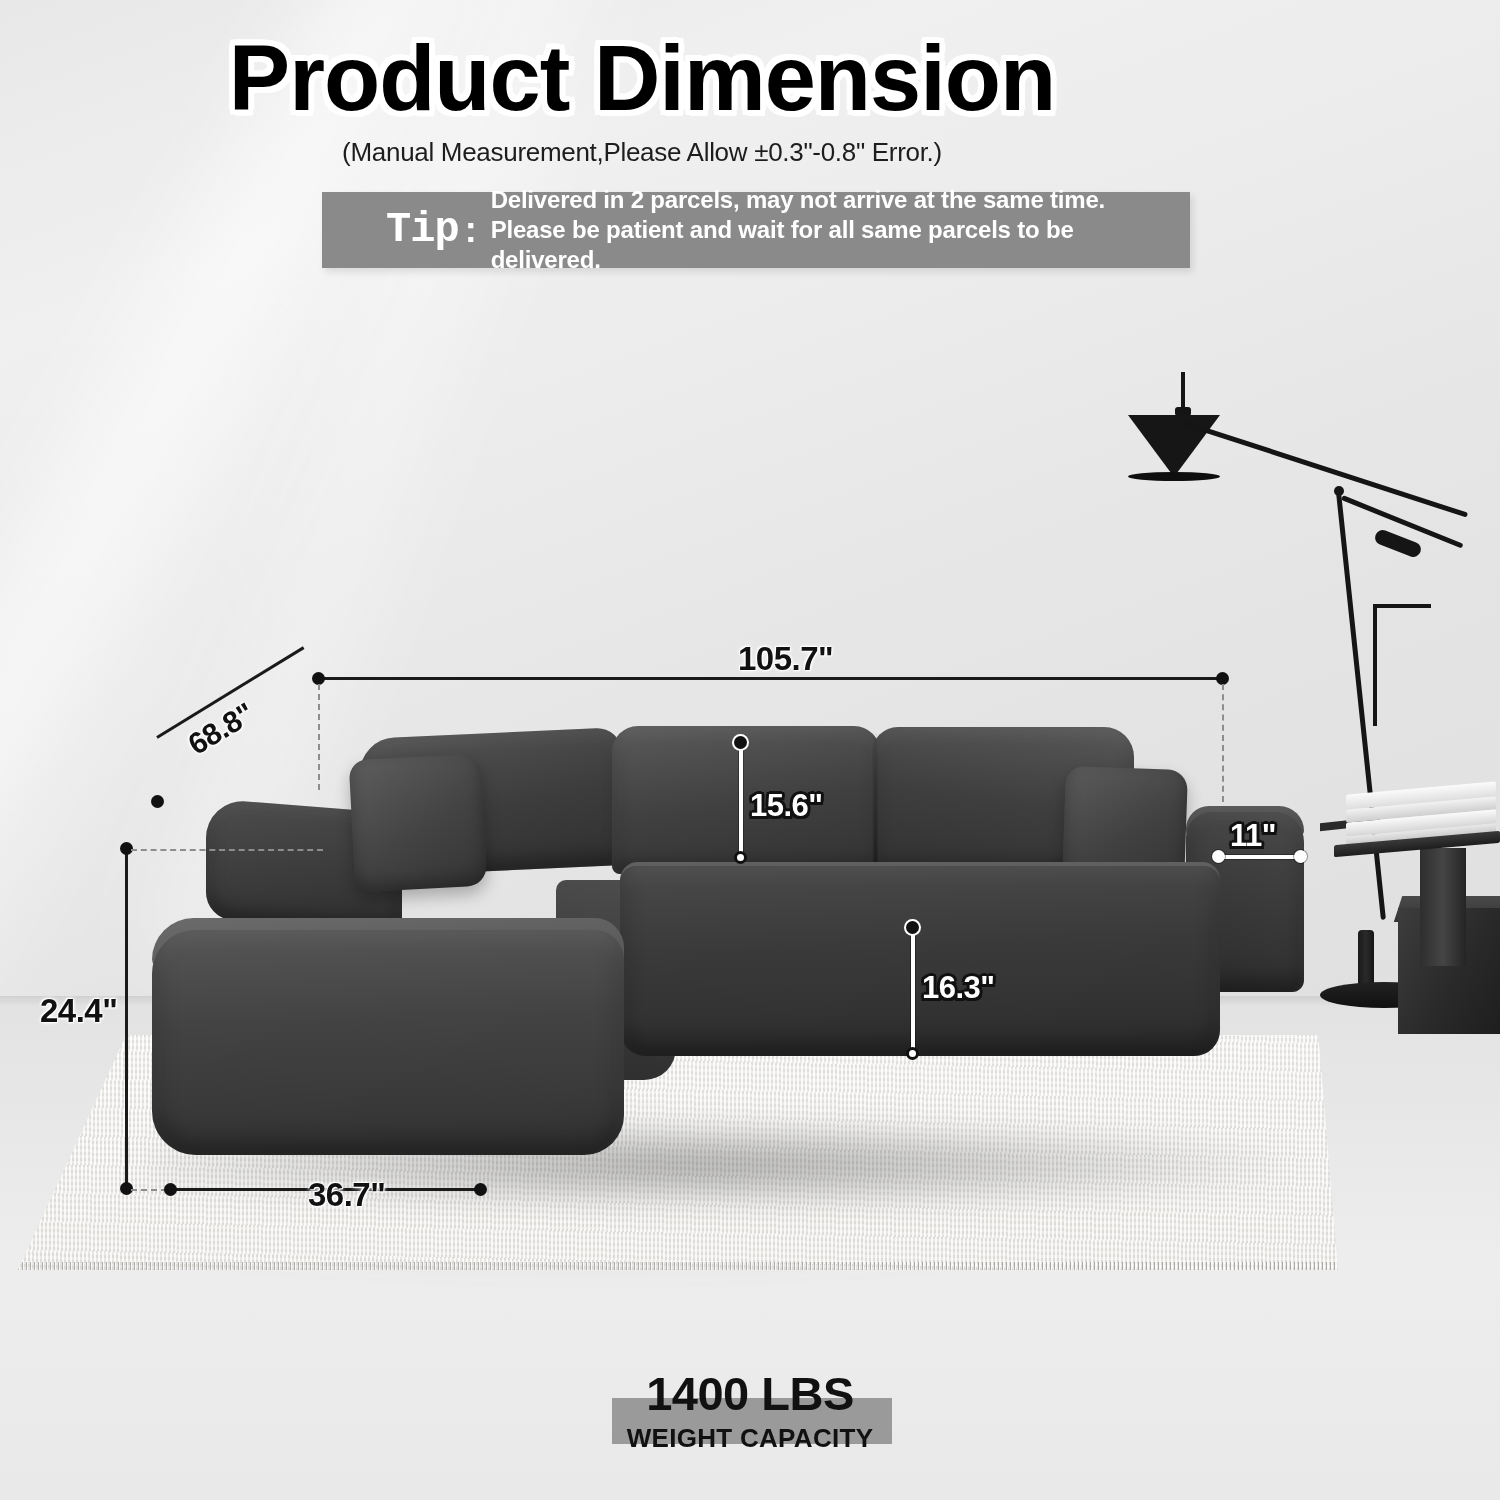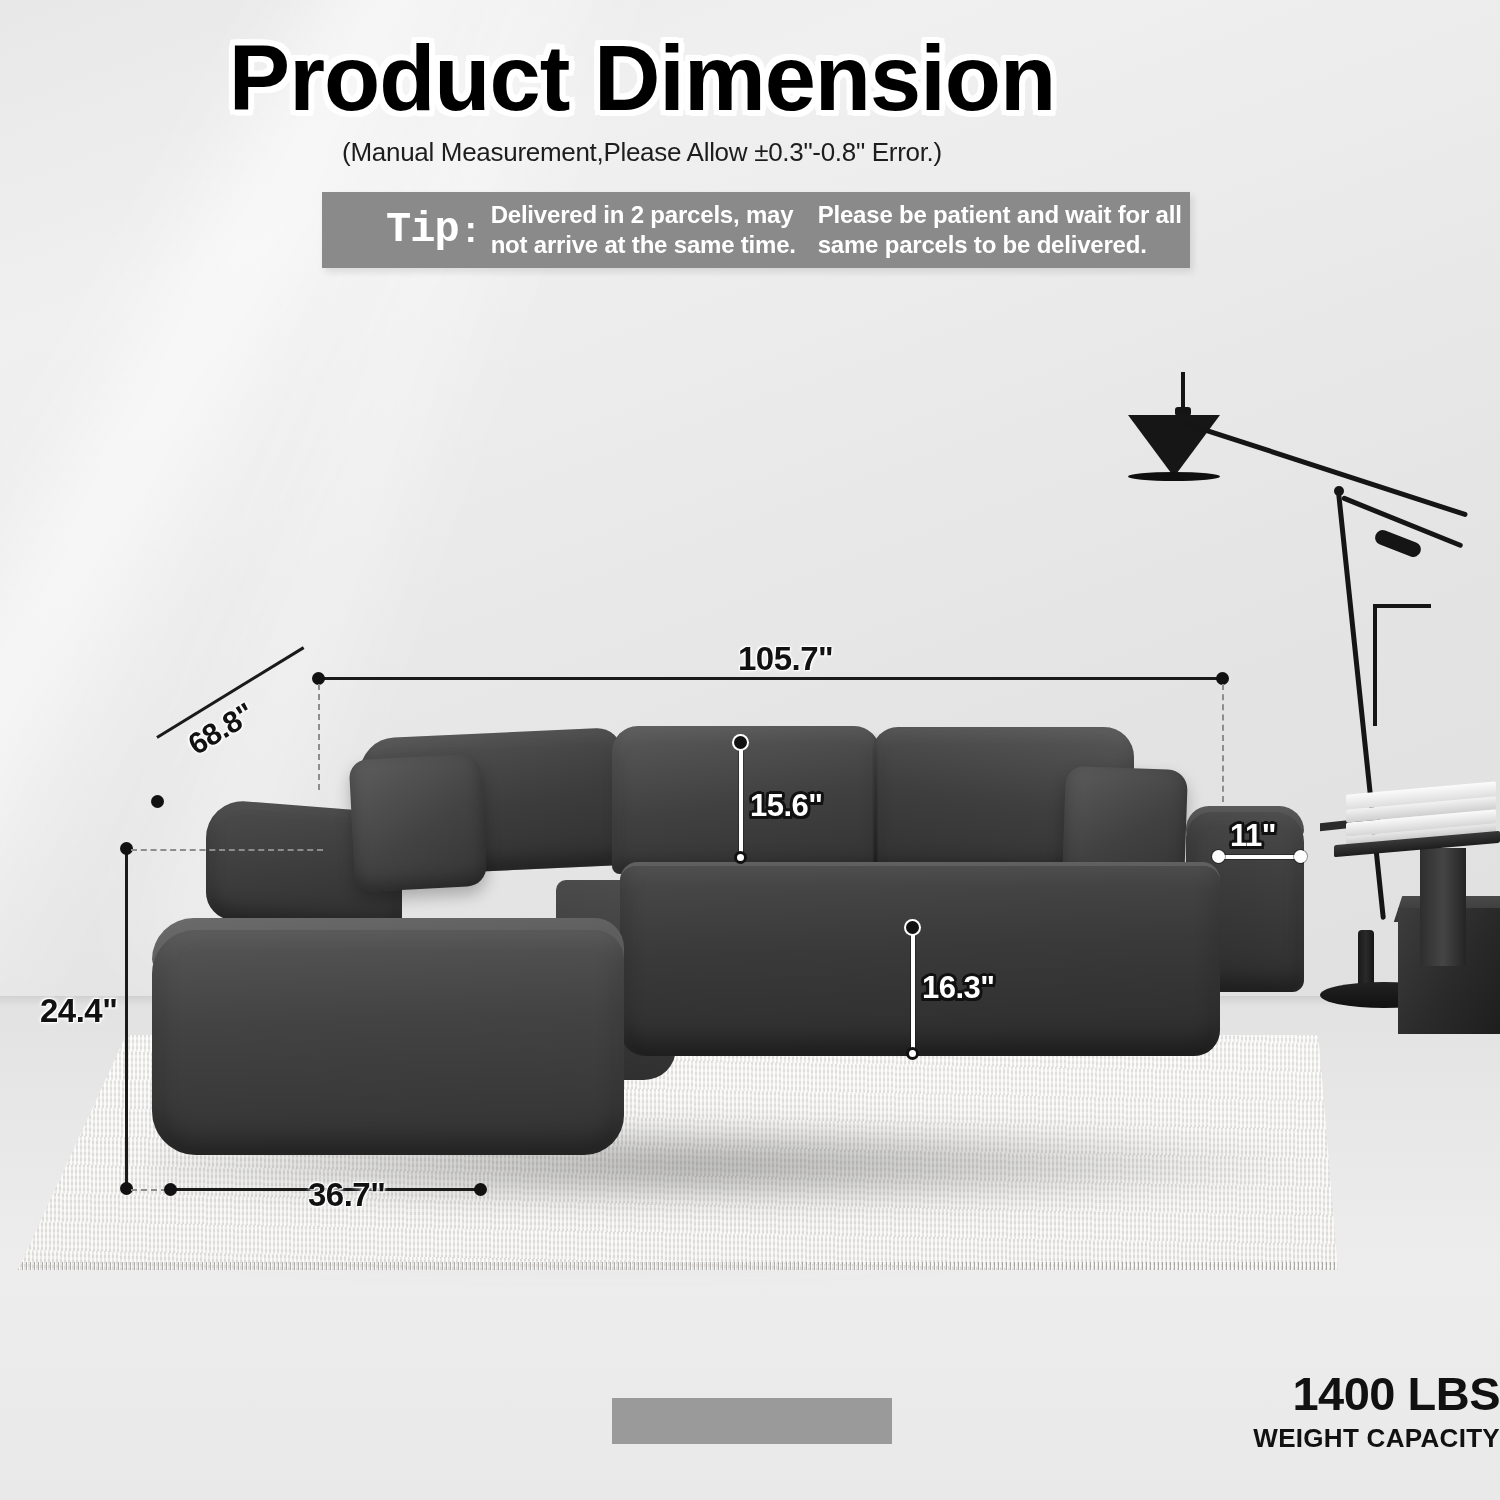--- a/index.html
+++ b/index.html
@@ -328,25 +328,25 @@
     position:absolute; left:322px; top:192px; width:868px; height:76px;
     background:#8a8a8a;
     box-shadow:3px 4px 7px rgba(0,0,0,.10);
     display:flex; align-items:center;
   }
   .tip-word {
     color:#fff; font-size:42px; font-weight:bold;
     margin-left:64px; letter-spacing:-1px;font-family:Liberation Mono, monospace;
   }
   .tip-colon { color:#fff; font-size:36px; font-weight:bold; margin:0 14px 0 6px; }
-  .tip-lines { display:flex; flex-direction:row; justify-content:flex-start; }
+  .tip-lines { display:flex; flex-direction:column; justify-content:flex-start; }
   .tip-line { color:#fff; font-size:24px; font-weight:bold; line-height:1.26; letter-spacing:-.2px; }
 
   
-  .wc-wrap { position:absolute; left:0; top:1366px; width:1500px; text-align:right; }
+  .wc-wrap { position:absolute; left:0; top:1366px; width:1500px; text-align:center; }
   .wc-band {
     position:absolute; left:612px; top:1398px; width:280px; height:46px;
     background:#9a9a9a;
   }
   .wc-big {
     position:relative; font-size:47px; font-weight:bold; color:#111; letter-spacing:-.5px;
   }
   .wc-small {
     position:relative; font-size:26px; font-weight:bold; color:#111;
     letter-spacing:.3px; margin-top:2px;

